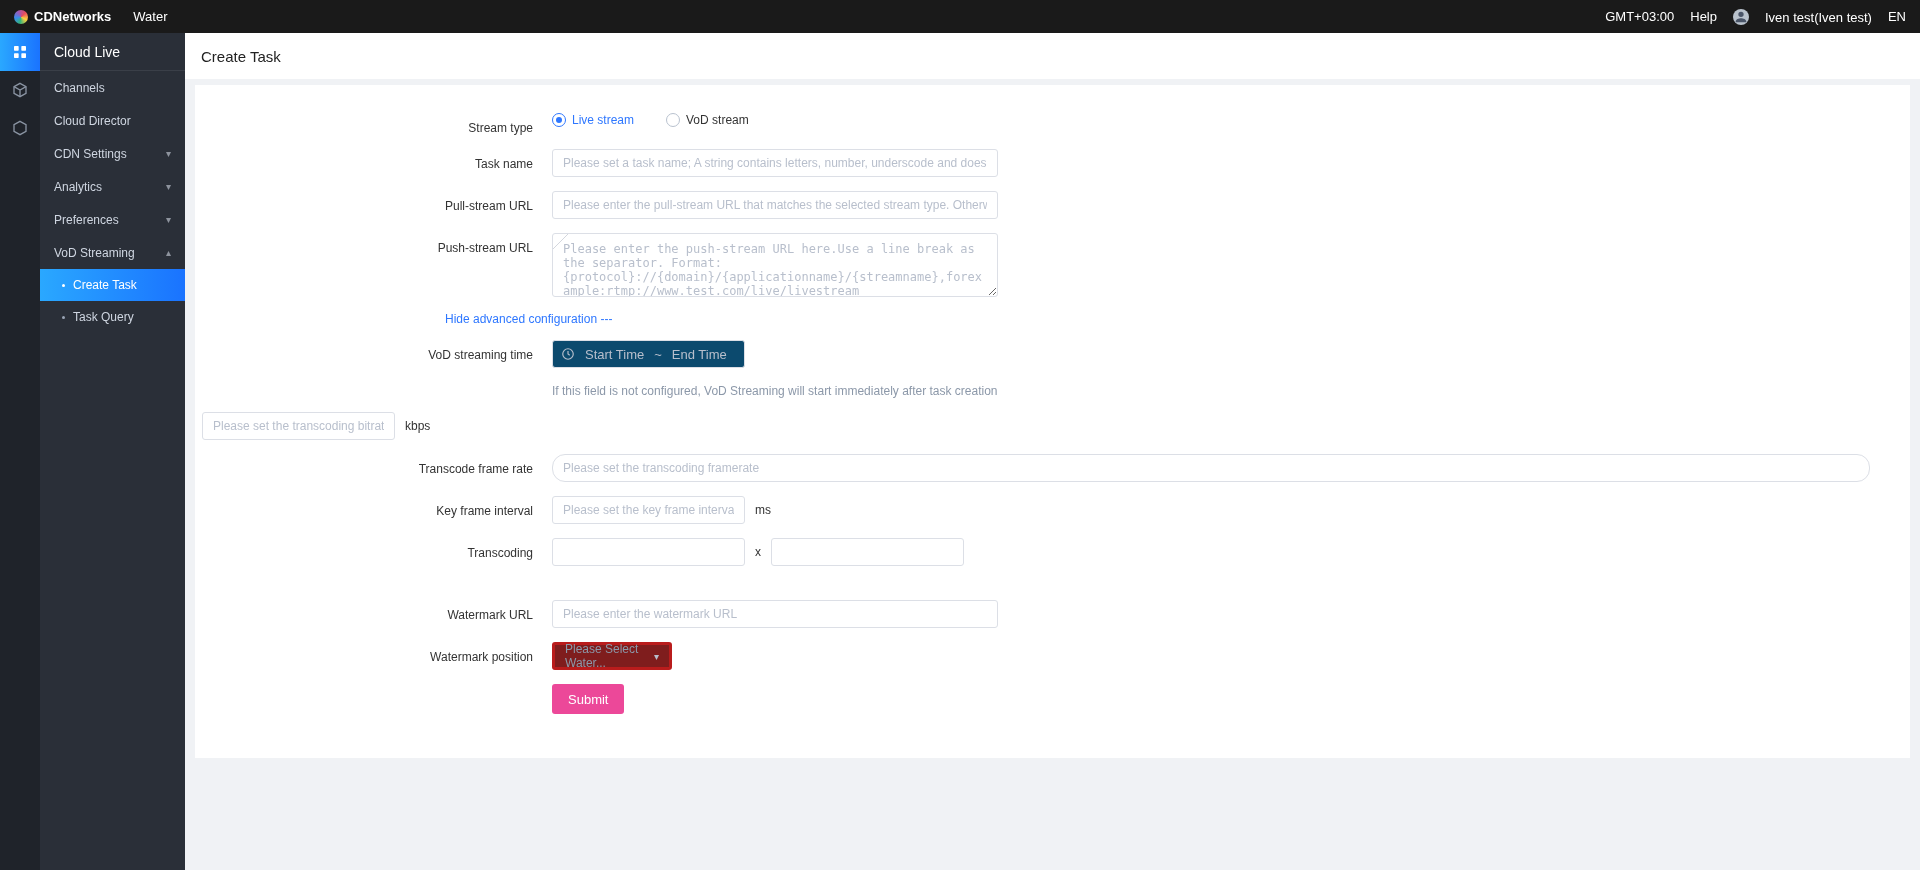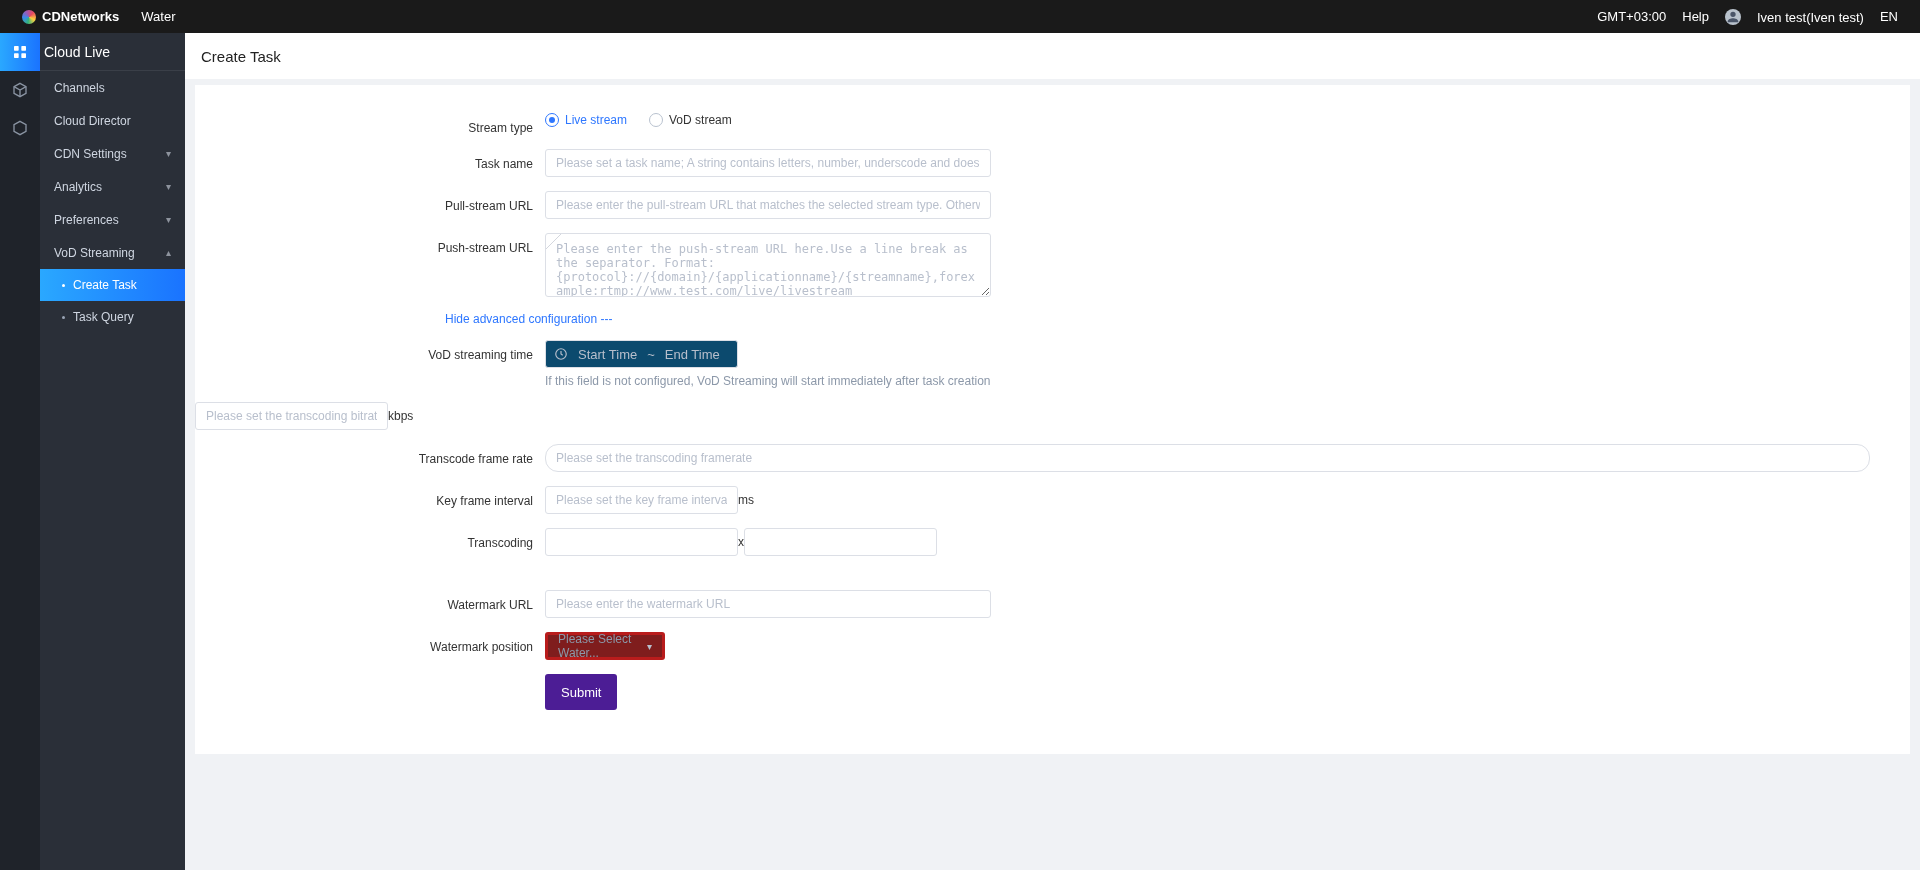--- a/index.html
+++ b/index.html
@@ -1,55 +1,55 @@
 <!DOCTYPE html>
 <html><head>
 <meta charset="utf-8">
 <style>
   * { box-sizing: border-box; margin: 0; padding: 0; }
   html, body { height: 100%; font-family: Arial, Helvetica, sans-serif; font-size: 13px; color: #333; }
   body { display: flex; flex-direction: column; background: #f5f7fa; }
 
   
-  .topbar { height: 33px; background: #1a1a1a; color: #fff; display: flex; align-items: center; justify-content: space-between; padding: 0 22px; font-size: 13px; }
+  .topbar { height: 33px; background: #1a1a1a; color: #fff; display: flex; align-items: center; justify-content: space-between; padding: 0 14px; font-size: 13px; }
   .topbar-left { display: flex; align-items: center; gap: 22px; }
   .brand { display: flex; align-items: center; gap: 6px; font-weight: 600; }
   .brand-logo { width: 14px; height: 14px; border-radius: 50%; background: conic-gradient(from 45deg,#e84a5f,#ffcf3f,#33b37b,#3b8beb,#9b59b6,#e84a5f); }
   .topbar-right { display: flex; align-items: center; gap: 16px; }
   .avatar { width: 16px; height: 16px; border-radius: 50%; background: #b9c2cc; display:inline-flex; align-items:center; justify-content:center; font-size:10px; color:#1a1a1a;}
   .topbar a, .topbar span { color:#fff; }
 
   
   .shell { flex: 1; display: flex; min-height: 0; }
 
   
   .rail { width: 40px; background: #1f232a; display: flex; flex-direction: column; align-items: center; }
   .rail-item { width: 40px; height: 38px; display:flex; align-items:center; justify-content:center; color:#8a94a3; cursor:pointer; }
   .rail-item.active { background: linear-gradient(90deg,#2aa8ff,#1a73ff); color:#fff; }
   .rail-icon { width:16px; height:16px; display:block; }
 
   
   .sidebar { width: 145px; background: #2a2f38; color: #cfd6e1; display:flex; flex-direction:column; }
-  .sidebar-title { height: 38px; display:flex; align-items:center; padding:0 4px; border-bottom:1px solid #3a3f48; color:#fff; font-size:14px; }
+  .sidebar-title { height: 38px; display:flex; align-items:center; padding:0 14px; border-bottom:1px solid #3a3f48; color:#fff; font-size:14px; }
   .side-item { height: 33px; display:flex; align-items:center; justify-content:space-between; padding:0 14px; cursor:pointer; font-size:12px; }
   .side-item .chev { opacity:.6; font-size:10px; }
 
   .sub-item { height: 32px; display:flex; align-items:center; gap:8px; padding-left:22px; font-size:12px; cursor:pointer; }
   .sub-item .dot { width:3px; height:3px; border-radius:50%; background:#9aa4b5; display:inline-block; }
   .sub-item.active { background: linear-gradient(90deg,#2aa8ff,#1a73ff); color:#fff; }
   .sub-item.active .dot { background:#fff; }
 
   
   .content { flex:1; background:#f0f2f5; display:flex; flex-direction:column; min-width:0; }
   .page-title { height: 46px; display:flex; align-items:center; padding:0 16px; color:#222; font-size:15px; background:#fff; }
   .card { background:#fff; margin:6px 10px 16px 10px; padding:20px 0 30px 0; }
 
   .row { display:flex; align-items:flex-start; margin: 8px 0 14px 0; }
   .row .lbl { width: 350px; min-width:350px; text-align:right; padding-right:12px; color:#333; font-size:12px; padding-top:8px; }
-  .row .fld { flex:1; display:flex; align-items:center; gap:0; padding-right:40px; }
+  .row .fld { flex:1; display:flex; align-items:center; gap:10px; padding-right:40px;margin-left:7px; }
 
   .input { height:28px; border:1px solid #dcdfe6; border-radius:3px; padding:0 10px; font-size:12px; color:#606266; background:#fff; width:446px; }
   .input.full { width:100%;border-radius:13px; }
   .input.small { width:193px; }
   .textarea { width:446px; height:64px; border:1px solid #dcdfe6; border-radius:3px; padding:8px 10px; font-size:12px; color:#606266; resize:vertical; background:#fff;
               
               background-image: linear-gradient(135deg, transparent 10px, #d4d7de 10px, #d4d7de 11px, transparent 11px);
               background-repeat:no-repeat; background-position: right bottom; }
   .input::placeholder, .textarea::placeholder { color:#b8bfcc; }
 
@@ -63,21 +63,21 @@
   .radio.checked { color:#2e77ff; }
   .radio.checked .ind { border-color:#2e77ff; }
   .radio.checked .ind::after { content:""; position:absolute; width:6px; height:6px; background:#2e77ff; border-radius:50%; left:3px; top:3px; }
 
   .date-range { display:flex; align-items:center; border:1px solid #dcdfe6; border-radius:3px; height:28px; padding:0 8px; width:193px; color:#b8bfcc; gap:10px; background:#0c4a6e; }
   .date-range .clock { width:14px; height:14px; display:inline-block; }
 
   .select { display:flex; align-items:center; justify-content:space-between; border:3px solid #b91c1c; border-radius:3px; height:28px; padding:0 10px; width:120px; color:#8c98a9; font-size:12px; background:#7f1d1d; cursor:pointer; }
   .select .caret { font-size:10px; color:#b8bfcc; }
 
-  .btn-primary { background:#4c1d95; color:#fff; border:none; border-radius:3px; height:36px; padding:0 16px; font-size:13px; cursor:pointer; }
+  .btn-primary { background:#ec4899; color:#fff; border:none; border-radius:3px; height:30px; padding:0 16px; font-size:13px; cursor:pointer; }
 
   .unit { font-size:12px; color:#333; }
 </style>
 </head>
 <body>
 
 <div class="topbar">
   <div class="topbar-left">
     <div class="brand">
       <span class="brand-logo"></span>

